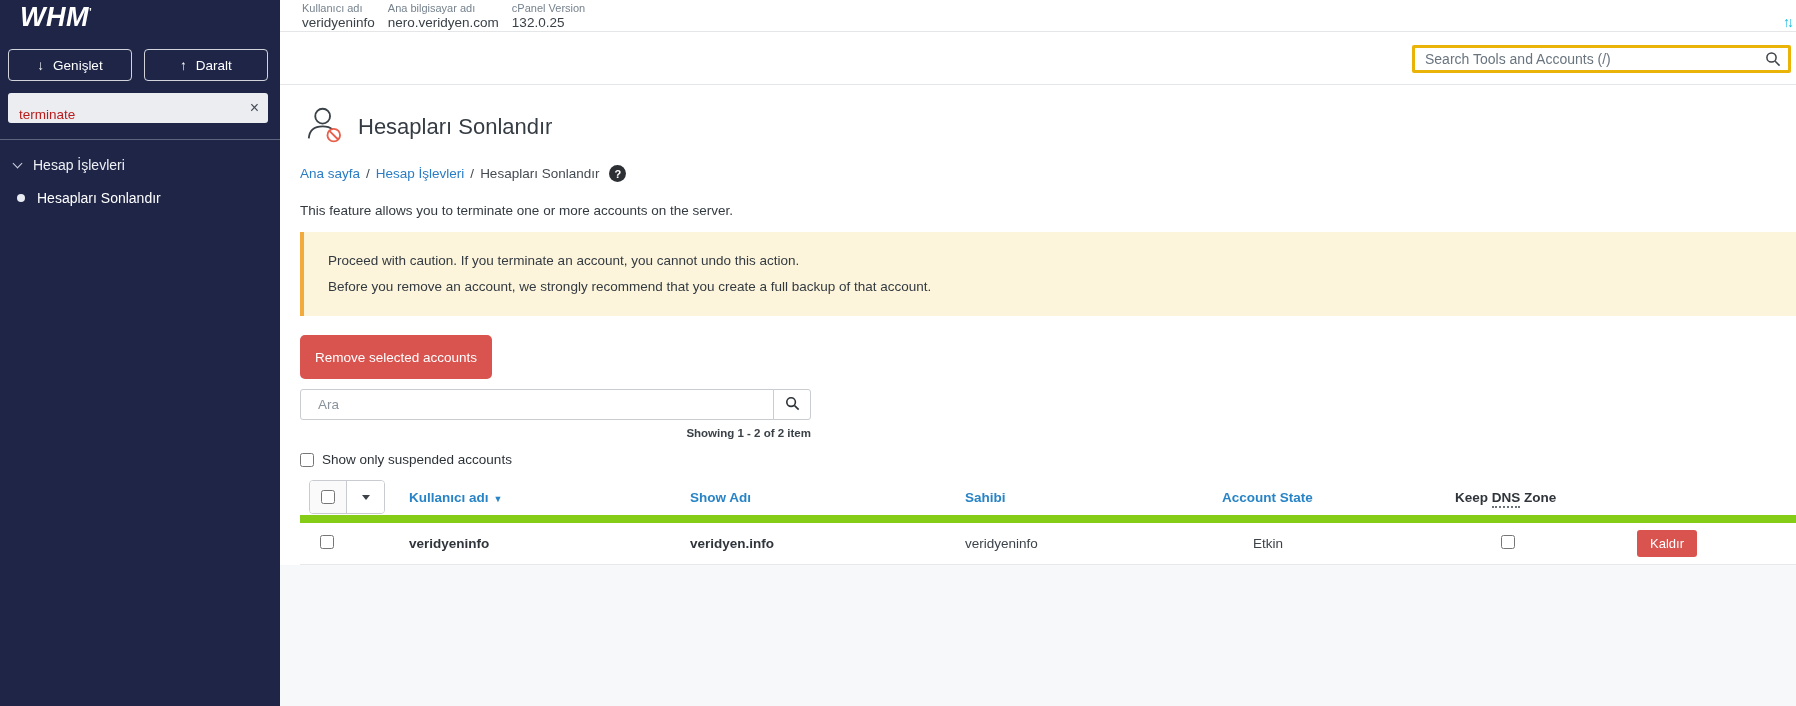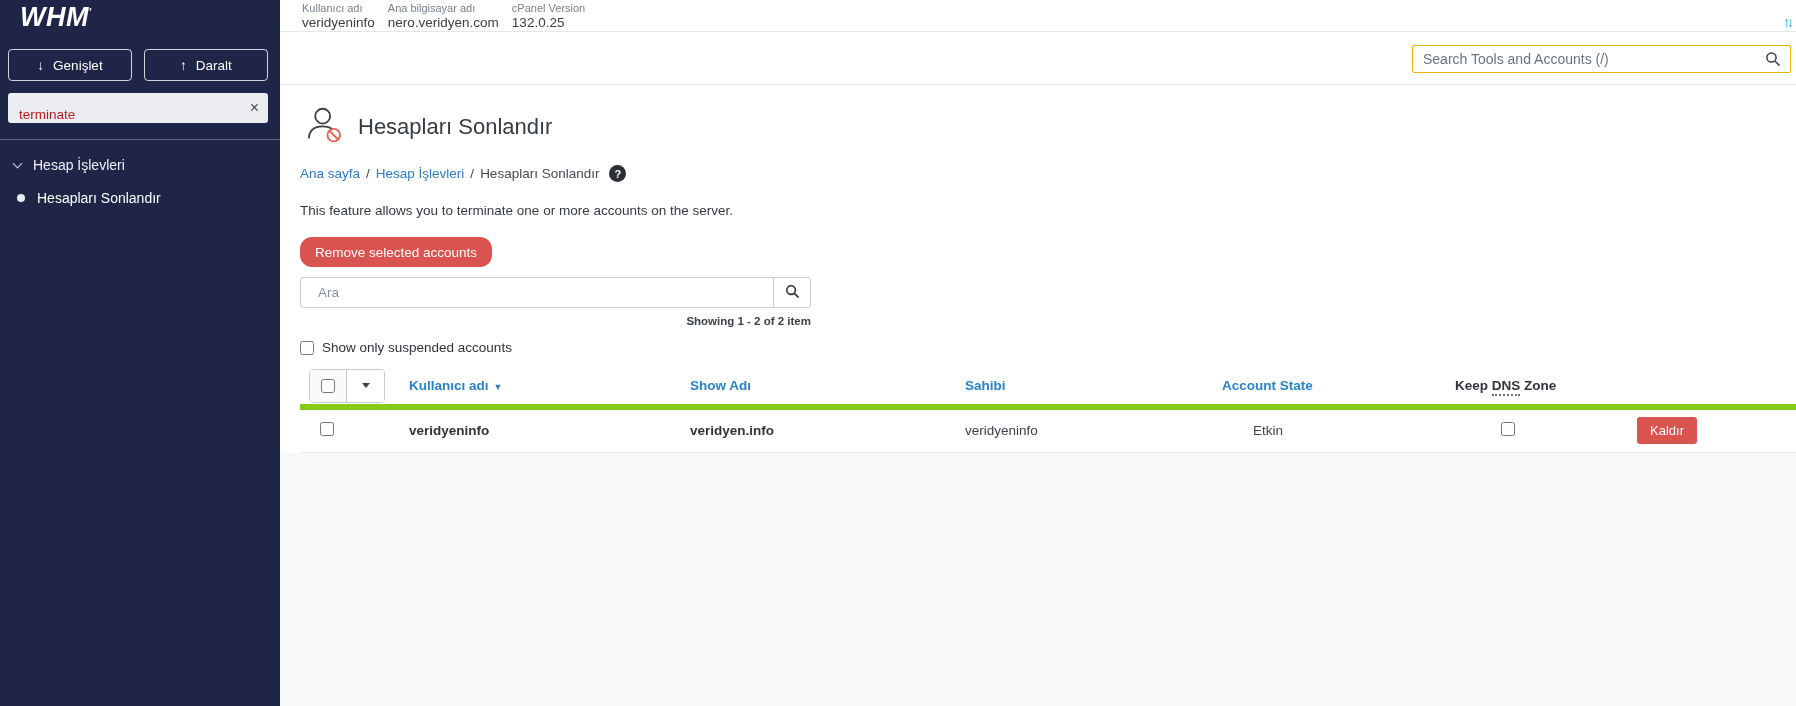--- a/index.html
+++ b/index.html
@@ -28,58 +28,58 @@
   
   .main { flex:1; display:flex; flex-direction:column; min-width:0; background:#fff; }
 
   .serverbar { height:32px; border-bottom:1px solid #e4e6e8; display:flex; gap:13px; padding:2px 0 0 22px; position:relative; }
   .sinfo .slabel { font-size:11px; color:#76828e; line-height:13px; }
   .sinfo .svalue { font-size:13.5px; color:#3a4147; line-height:16px; }
   .updown { position:absolute; right:5px; top:14px; color:#14bde4; font-weight:700; font-size:14px; letter-spacing:-3px; cursor:pointer; }
 
   .searchband { height:53px; border-bottom:1px solid #e4e6e8; position:relative; }
   .tools-search { position:absolute; left:1132px; right:5px; top:13px; height:28px; }
-  .tools-search input { width:100%; height:28px; border:1px solid #eab308; border-radius:2px;
+  .tools-search input { width:100%; height:28px; border:3px solid #eab308; border-radius:2px;
     padding:0 34px 0 10px; font-size:14px; color:#4a5057; font-family:inherit; }
   .tools-search input::placeholder { color:#69747e; }
   .tools-search .mag { position:absolute; right:10px; top:6px; cursor:pointer; }
 
   .content { padding:21px 0 0 20px; }
   .page-head { display:flex; align-items:center; gap:15px; }
   .page-head .picon { margin-left:6px; }
   h1 { font-size:22px; font-weight:400; color:#353c43; }
 
   .breadcrumb { margin-top:18px; font-size:13.5px; color:#454b52; display:flex; align-items:center; gap:6px; }
   .breadcrumb a { color:#2a7cc4; text-decoration:none; cursor:pointer; }
   .help { width:17px; height:17px; border-radius:50%; background:#2c3035; color:#fff; font-size:11px; font-weight:700;
     display:inline-flex; align-items:center; justify-content:center; margin-left:4px; cursor:pointer; }
 
   .desc { margin-top:21px; font-size:13.5px; color:#333a40; }
 
   .warning { margin-top:14px; background:#fcf5dc; border-left:4px solid #f3aa3d; padding:19px 24px; }
   .warning p { font-size:13.5px; color:#333a40; line-height:20px; }
   .warning p + p { margin-top:6px; }
 
-  .btn-danger { margin-top:19px; height:30px; padding:0 15px; background:#d9534f; color:#fff; border:none;
-    border-radius:12px; font-size:13.5px; font-family:inherit; cursor:pointer; }
+  .btn-danger { margin-top:19px; height:44px; padding:0 15px; background:#d9534f; color:#fff; border:none;
+    border-radius:5px; font-size:13.5px; font-family:inherit; cursor:pointer; }
 
   .list-search { margin-top:10px; width:511px; display:flex; }
   .list-search input { flex:1; height:31px; border:1px solid #c9ccd1; border-radius:3px 0 0 3px;
     padding:0 17px; font-size:13.5px; color:#4a5057; font-family:inherit; }
   .list-search input::placeholder { color:#8a939b; }
   .list-search button { width:38px; height:31px; background:#fff; border:1px solid #c9ccd1; margin-left:-1px;
     border-radius:0 3px 3px 0; display:flex; align-items:center; justify-content:center; cursor:pointer; }
 
   .showing { width:511px; text-align:right; margin-top:7px; font-size:11.5px; font-weight:700; color:#3a4147; }
 
   .suspended { margin-top:13px; display:flex; align-items:center; gap:8px; font-size:13.5px; color:#2c3237; cursor:pointer; }
   input[type=checkbox] { width:14px; height:14px; accent-color:#1b6ef3; cursor:pointer; }
 
   table { margin-top:12px; width:1496px; border-collapse:collapse; table-layout:fixed; }
-  thead th { text-align:left; vertical-align:middle; border-bottom:6px solid #84cc16; height:40px;
+  thead th { text-align:left; vertical-align:middle; border-bottom:8px solid #84cc16; height:40px;
     font-size:13.5px; font-weight:700; color:#2884c6; padding:0; }
   thead th.sortable { cursor:pointer; }
   thead th.dark { color:#30353b; }
   .split-btn { display:inline-flex; margin-left:9px; border:1px solid #c8ccd1; border-radius:4px; overflow:hidden; height:34px; background:#fff; }
   .split-seg { width:37px; display:flex; align-items:center; justify-content:center; background:#fff; cursor:pointer; }
   .split-seg.first { border-right:1px solid #c8ccd1; background:#fafafb; }
   .caret { width:0; height:0; border-left:4px solid transparent; border-right:4px solid transparent; border-top:5px solid #3c4248; }
   .sort-caret { font-size:9px; margin-left:5px; }
   .abbr { border-bottom:2px dotted #6a7076; padding-bottom:1px; }
 
@@ -179,20 +179,24 @@
         <a>Ana sayfa</a>
         <span>/</span>
         <a>Hesap İşlevleri</a>
         <span>/</span>
         <span>Hesapları Sonlandır</span>
         <span class="help">?</span>
       </nav>
 
       <p class="desc">This feature allows you to terminate one or more accounts on the server.</p>
 
+      <div class="warning">
+        <p>Proceed with caution. If you terminate an account, you cannot undo this action.</p>
+        <p>Before you remove an account, we strongly recommend that you create a full backup of that account.</p>
+      </div>
 
       <button class="btn-danger">Remove selected accounts</button>
 
       <div class="list-search">
         <input type="text" placeholder="Ara" style="">
         <button>
           <span>
             <svg width="15" height="15" viewBox="0 0 16 16">
                 <circle cx="6.5" cy="6.5" r="4.6" fill="none" stroke="#2c3237" stroke-width="1.7"></circle>
                 <line x1="10.2" y1="10.2" x2="14.6" y2="14.6" stroke="#2c3237" stroke-width="1.7"></line>

